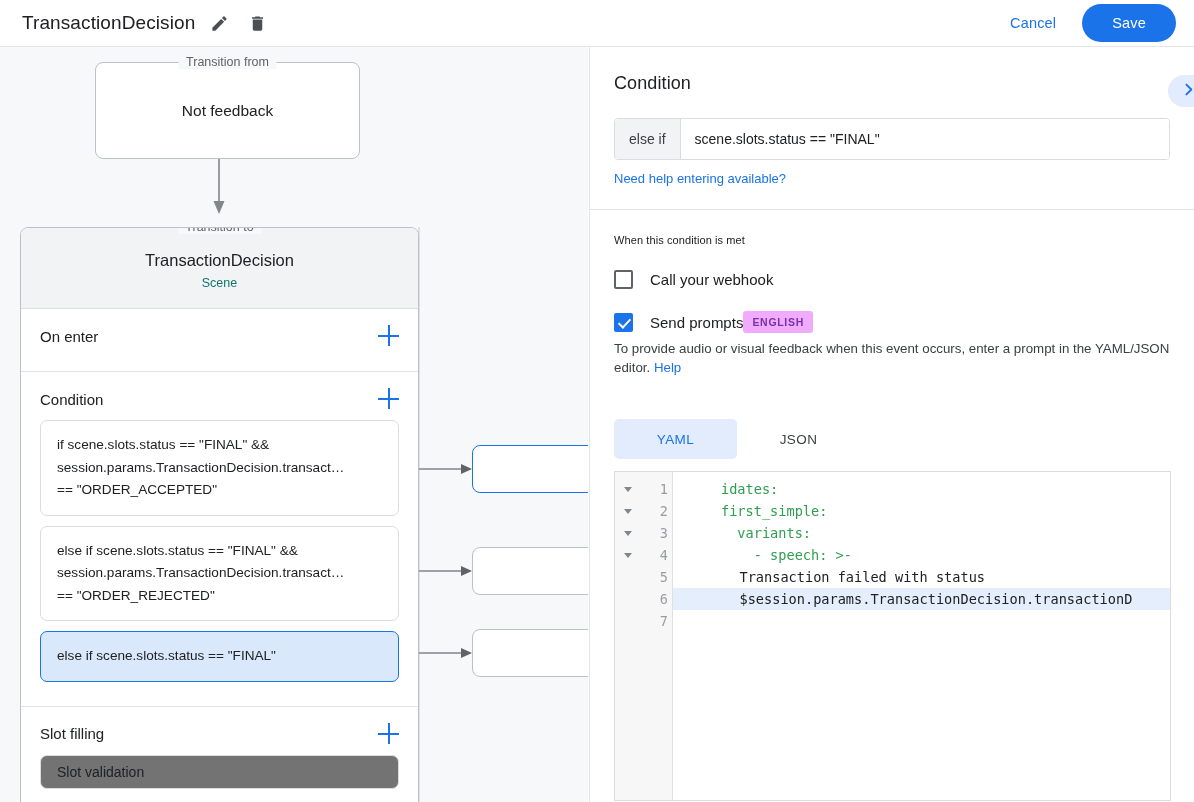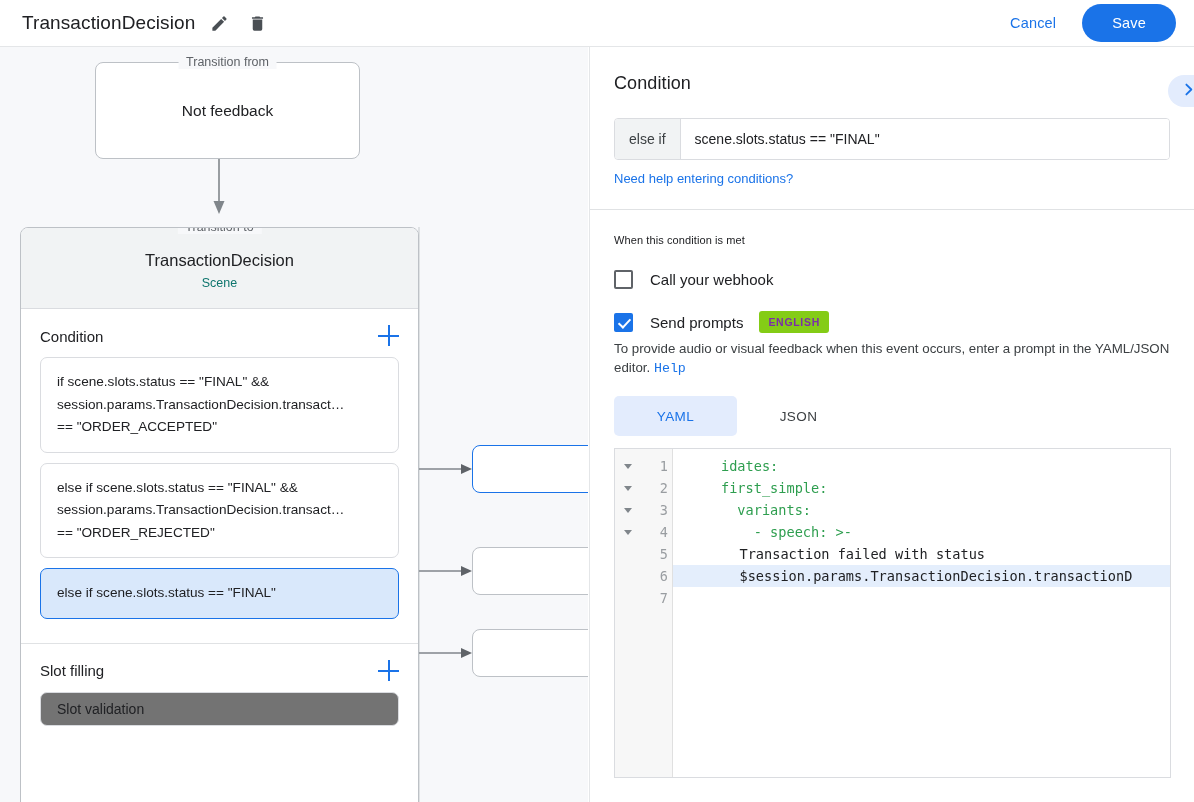--- a/index.html
+++ b/index.html
@@ -308,52 +308,52 @@
     border-width: 0 2.2px 2.2px 0;
     transform: rotate(43deg);
   }
   .chk-label {
     font-size: 15px;
     color: #202124;
     margin-left: 17px;
     font-weight: 500;
   }
   .lang-badge {
-    margin-left: 16px;
-    background: #84cc16;
+    background: #f0abfc;
     color: #7b2fa8;
     font-size: 10.5px;
     font-weight: bold;
     letter-spacing: 0.7px;
     padding: 5px 9px;
     border-radius: 3px;
   }
   .helper-text {
     font-size: 13.3px;
     color: #3c4043;
     line-height: 19px;
     margin: -8px 0 18px 0;
     max-width: 560px;
   }
-  .helper-text a { color: #1a73e8; text-decoration: none; cursor: pointer; font-family: Liberation Mono, monospace; }
+  .helper-text a { color: #1a73e8; text-decoration: none; cursor: pointer; }
 
   
   .tabs {
     display: flex;
     margin-bottom: 12px;
   }
   .tab {
     width: 123px;
     height: 40px;
     display: flex; align-items: center; justify-content: center;
     font-size: 13.5px;
     font-weight: 500;
     color: #3c4043;
     cursor: pointer;
     letter-spacing: 0.4px;
+    margin-top: 24px;
   }
   .tab.active {
     background: #e3ecfd;
     color: #1a73e8;
     border-radius: 5px;
   }
 
   
   .editor {
     border: 1px solid #dadce0;
@@ -475,20 +475,26 @@
   </div>
 
   <div class="fs" id="node-to">
     <div class="fs-legend">Transition to</div>
 
     <div class="scene-head">
       <div class="scene-title">TransactionDecision</div>
       <div class="scene-sub">Scene</div>
     </div>
 
+    <div class="section">
+      <div class="section-head">
+        <span class="section-label">On enter</span>
+        <span class="plus-btn"></span>
+      </div>
+    </div>
 
     <div class="section">
       <div class="section-head">
         <span class="section-label">Condition</span>
         <span class="plus-btn"></span>
       </div>
       <div class="cond-card">if scene.slots.status == "FINAL" &amp;&amp;
 session.params.TransactionDecision.transact…
 == "ORDER_ACCEPTED"</div>
       <div class="cond-card">else if scene.slots.status == "FINAL" &amp;&amp;
@@ -518,21 +524,21 @@
           <polyline points="9 5 16 12 9 19"></polyline>
         </svg>
       </span>
     </div>
 
     <div class="cond-input-row">
       <div class="cond-prefix">else if</div>
       <div class="cond-value">scene.slots.status == "FINAL"</div>
     </div>
 
-    <a class="help-link">Need help entering conditions?</a>
+    <a class="help-link">Need help entering available?</a>
   </div>
 
   <div class="rp-section-b">
     <div class="rp-h2">When this condition is met</div>
 
     <div class="chk-row">
       <span class="chk"></span>
       <span class="chk-label">Call your webhook</span>
     </div>
 

